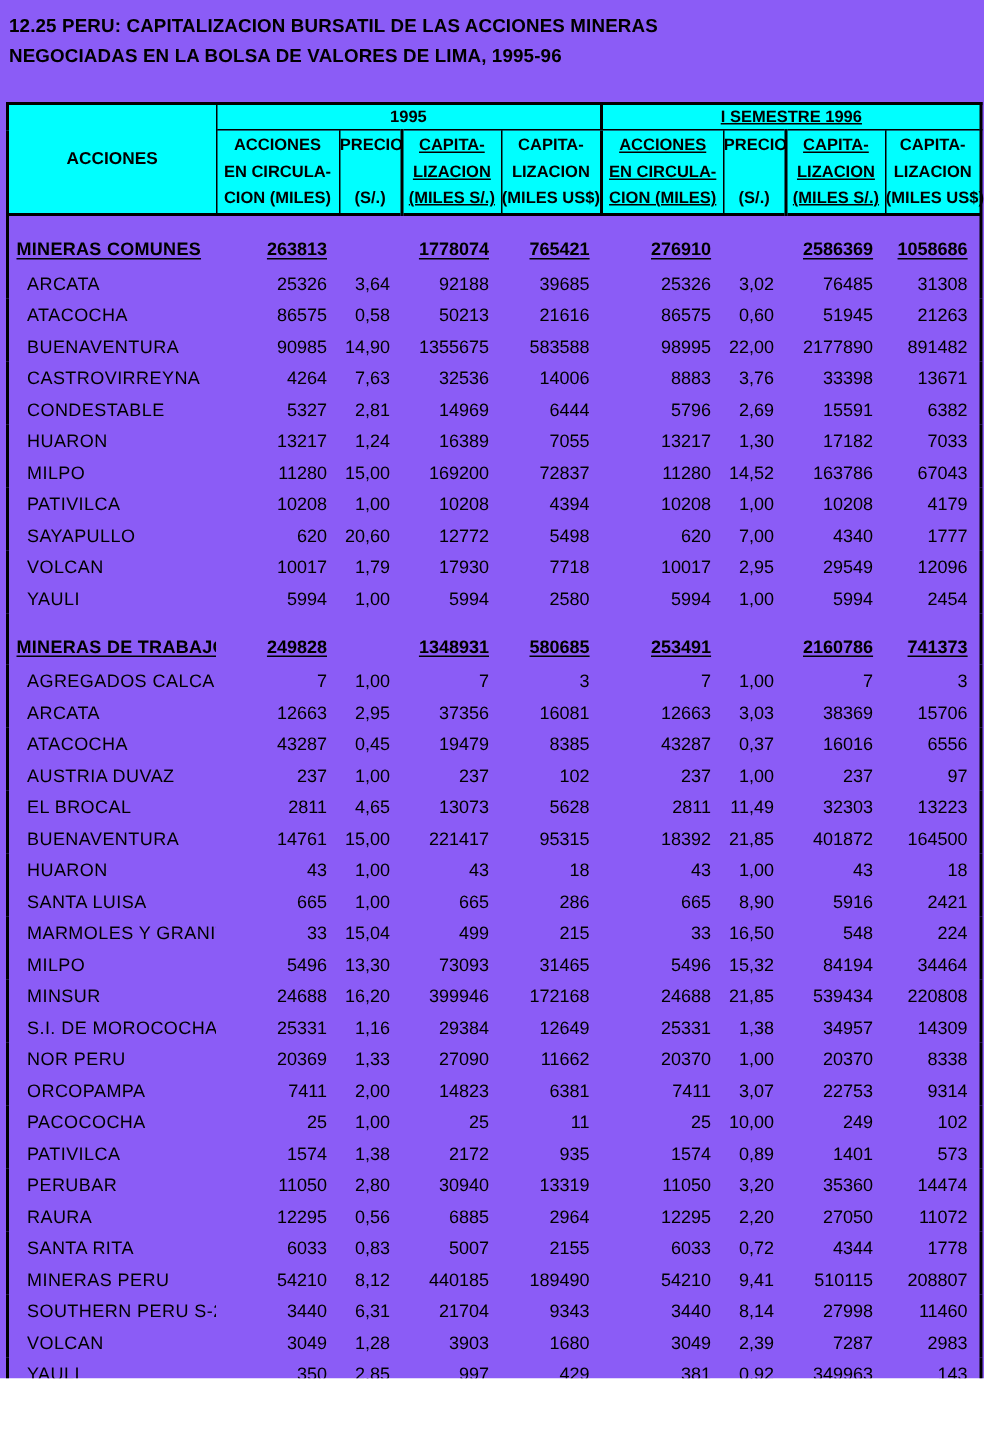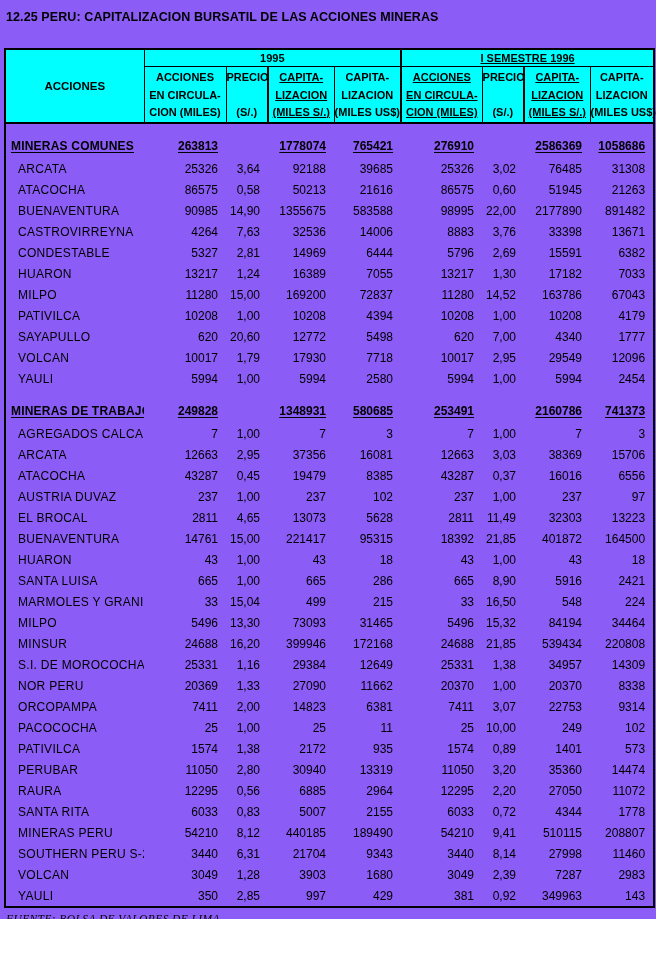--- a/index.html
+++ b/index.html
@@ -88,20 +88,21 @@
     letter-spacing: 0.4px;
   }
 </style>
 </head>
 <body>
 
 <div class="page">
 
   <div class="title">
     <div>12.25 PERU: CAPITALIZACION BURSATIL DE LAS ACCIONES MINERAS</div>
+    <div>NEGOCIADAS EN LA BOLSA DE VALORES DE LIMA, 1995-96</div>
   </div>
 
   <table class="cap-table">
     <colgroup>
       <col style="width:139px">
       <col style="width:82px">
       <col style="width:42px">
       <col style="width:66px">
       <col style="width:67px">
       <col style="width:81px">

